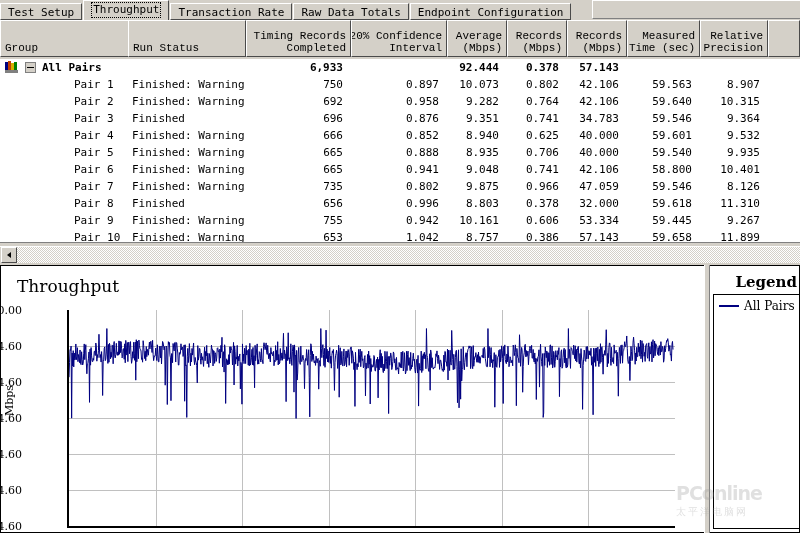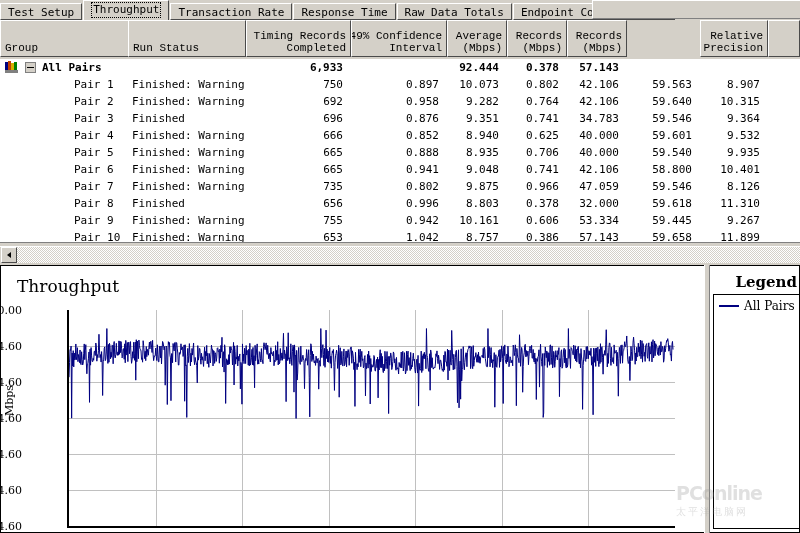--- a/index.html
+++ b/index.html
@@ -217,36 +217,36 @@
 </head>
 <body>
 
 <div class="app">
 
   <div class="tabstrip">
     <div class="tabs-row" id="tabs-row">
         <div class="tab"><span class="tablabel">Test Setup</span></div>
         <div class="tab active"><span class="tablabel">Throughput</span></div>
         <div class="tab"><span class="tablabel">Transaction Rate</span></div>
-        <div class="tab"><span class="tablabel">Response Time</span></div>
         <div class="tab"><span class="tablabel">Raw Data Totals</span></div>
         <div class="tab"><span class="tablabel">Endpoint Configuration</span></div>
       </div>
     <div class="tabfill"></div>
   </div>
 
   <div class="grid">
     <div class="ghead" id="grid-header">
         <div class="hcell l" style="left: 0px; width: 132px;"><div class="ln pad">Group</div></div>
         <div class="hcell l" style="left: 128px; width: 118px;"><div class="ln pad">Run Status</div></div>
         <div class="hcell r" style="left: 246px; width: 105px;"><div class="ln">Timing Records</div><div class="ln pad">Completed</div></div>
-        <div class="hcell r" style="left: 351px; width: 96px;"><div class="ln">49% Confidence</div><div class="ln pad">Interval</div></div>
+        <div class="hcell r" style="left: 351px; width: 96px;"><div class="ln">20% Confidence</div><div class="ln pad">Interval</div></div>
         <div class="hcell r" style="left: 447px; width: 60px;"><div class="ln">Average</div><div class="ln pad">(Mbps)</div></div>
         <div class="hcell r" style="left: 507px; width: 60px;"><div class="ln">Records</div><div class="ln pad">(Mbps)</div></div>
         <div class="hcell r" style="left: 567px; width: 60px;"><div class="ln">Records</div><div class="ln pad">(Mbps)</div></div>
+        <div class="hcell r" style="left: 627px; width: 73px;"><div class="ln">Measured</div><div class="ln pad">Time (sec)</div></div>
         <div class="hcell r" style="left: 700px; width: 68px;"><div class="ln">Relative</div><div class="ln pad">Precision</div></div>
         <div class="hcell r" style="left: 768px; width: 32px;"><div class="ln pad"></div></div>
       </div>
     <div class="rows" id="grid-rows">
         <div class="row total"><div class="treeicon"><svg width="13" height="12" viewBox="0 0 13 12">
               <rect x="0" y="1" width="3" height="11" fill="#000080"></rect>
               <rect x="3" y="0" width="3" height="12" fill="#c04000"></rect>
               <rect x="6" y="2" width="3" height="10" fill="#d4b000"></rect>
               <rect x="9" y="1" width="3" height="11" fill="#008000"></rect>
               <rect x="0" y="9" width="13" height="3" fill="#808080"></rect>

